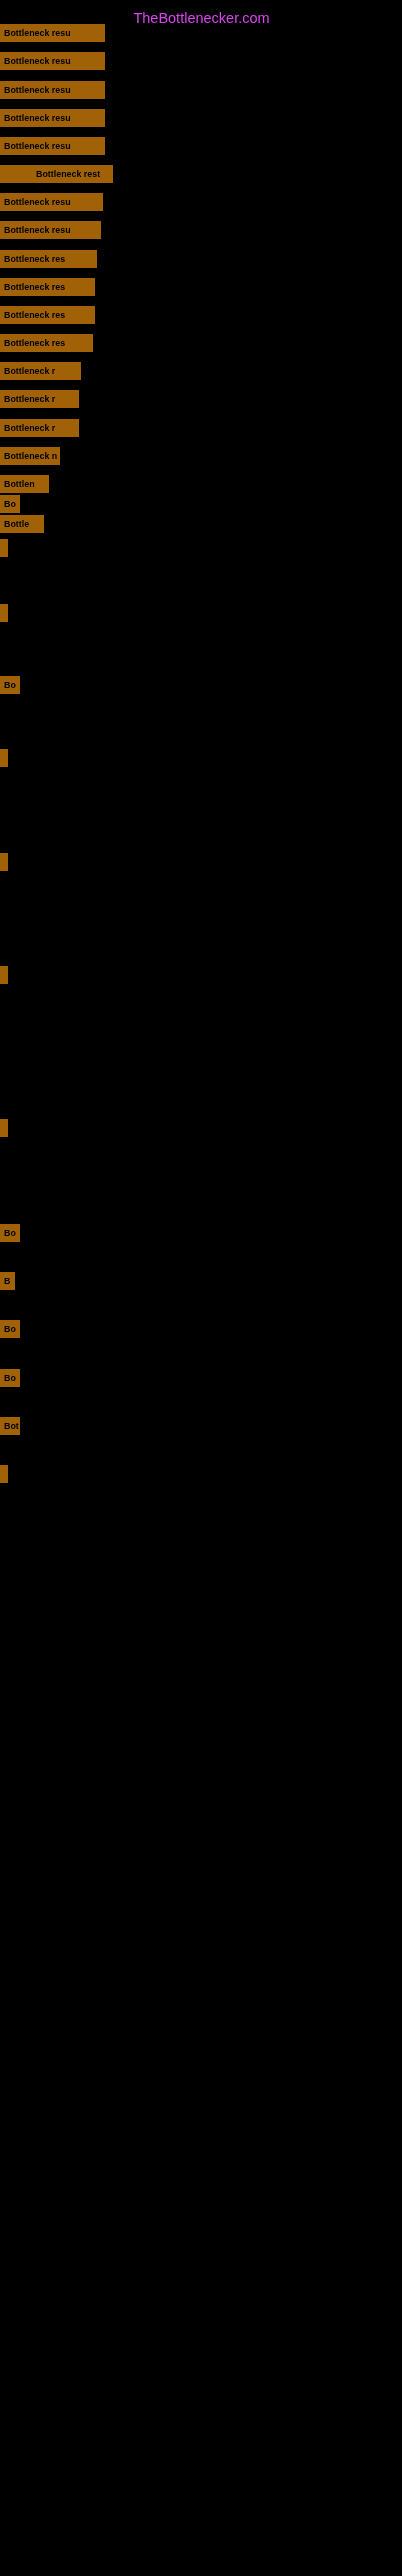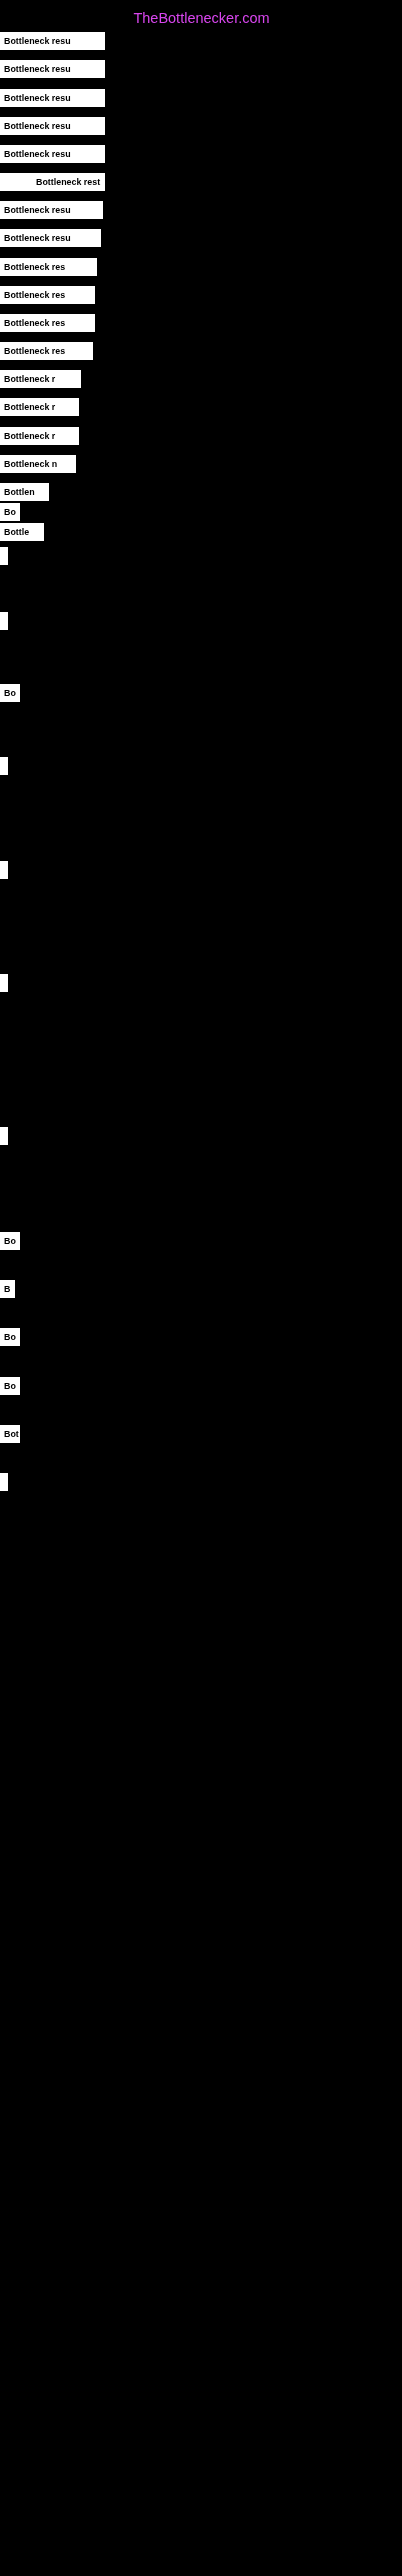--- a/index.html
+++ b/index.html
@@ -24,31 +24,30 @@
       left: 0;
       right: 0;
     }
     .bar-container {
       position: absolute;
       left: 0;
       display: flex;
       align-items: center;
     }
     .bar-label {
-      background-color: #ffffff;
+      background-color: #a16207;
       color: #000000;
       font-size: 8.9px;
       font-weight: bold;
       padding: 2.4px 4px;
       white-space: nowrap;
       overflow: hidden;
       height: 17.7px;
       display: flex;
       align-items: center;
-      margin-top: 8px;
     }
   </style>
 </head>
 <body>
 
 <div class="site-title">TheBottlenecker.com</div>
 
 <div class="bar-container" style="top: 24px; left: 0px;">
     <div class="bar-label" style="width: 105px;">Bottleneck resu</div>
   </div>
@@ -58,21 +57,21 @@
 <div class="bar-container" style="top: 81px; left: 0px;">
     <div class="bar-label" style="width: 105px;">Bottleneck resu</div>
   </div>
 <div class="bar-container" style="top: 109px; left: 0px;">
     <div class="bar-label" style="width: 105px;">Bottleneck resu</div>
   </div>
 <div class="bar-container" style="top: 137px; left: 0px;">
     <div class="bar-label" style="width: 105px;">Bottleneck resu</div>
   </div>
 <div class="bar-container" style="top: 165px; left: 0px;">
-    <div class="bar-label" style="width: 105px; padding-left: 36px;">Bottleneck rest</div>
+    <div class="bar-label" style="width: 113px; padding-left: 36px;">Bottleneck rest</div>
   </div>
 <div class="bar-container" style="top: 193px; left: 0px;">
     <div class="bar-label" style="width: 103px;">Bottleneck resu</div>
   </div>
 <div class="bar-container" style="top: 221px; left: 0px;">
     <div class="bar-label" style="width: 101px;">Bottleneck resu</div>
   </div>
 <div class="bar-container" style="top: 250px; left: 0px;">
     <div class="bar-label" style="width: 97px;">Bottleneck res</div>
   </div>
@@ -88,21 +87,21 @@
 <div class="bar-container" style="top: 362px; left: 0px;">
     <div class="bar-label" style="width: 81px;">Bottleneck r</div>
   </div>
 <div class="bar-container" style="top: 390px; left: 0px;">
     <div class="bar-label" style="width: 79px;">Bottleneck r</div>
   </div>
 <div class="bar-container" style="top: 419px; left: 0px;">
     <div class="bar-label" style="width: 79px;">Bottleneck r</div>
   </div>
 <div class="bar-container" style="top: 447px; left: 0px;">
-    <div class="bar-label" style="width: 76px;">Bottleneck n</div>
+    <div class="bar-label" style="width: 60px;">Bottleneck n</div>
   </div>
 <div class="bar-container" style="top: 475px; left: 0px;">
     <div class="bar-label" style="width: 49px; text-align: right;">Bottlen</div>
   </div>
 <div class="bar-container" style="top: 495px; left: 0px;">
     <div class="bar-label" style="width: 20px;">Bo</div>
   </div>
 <div class="bar-container" style="top: 515px; left: 0px;">
     <div class="bar-label" style="width: 44px;">Bottle</div>
   </div>

